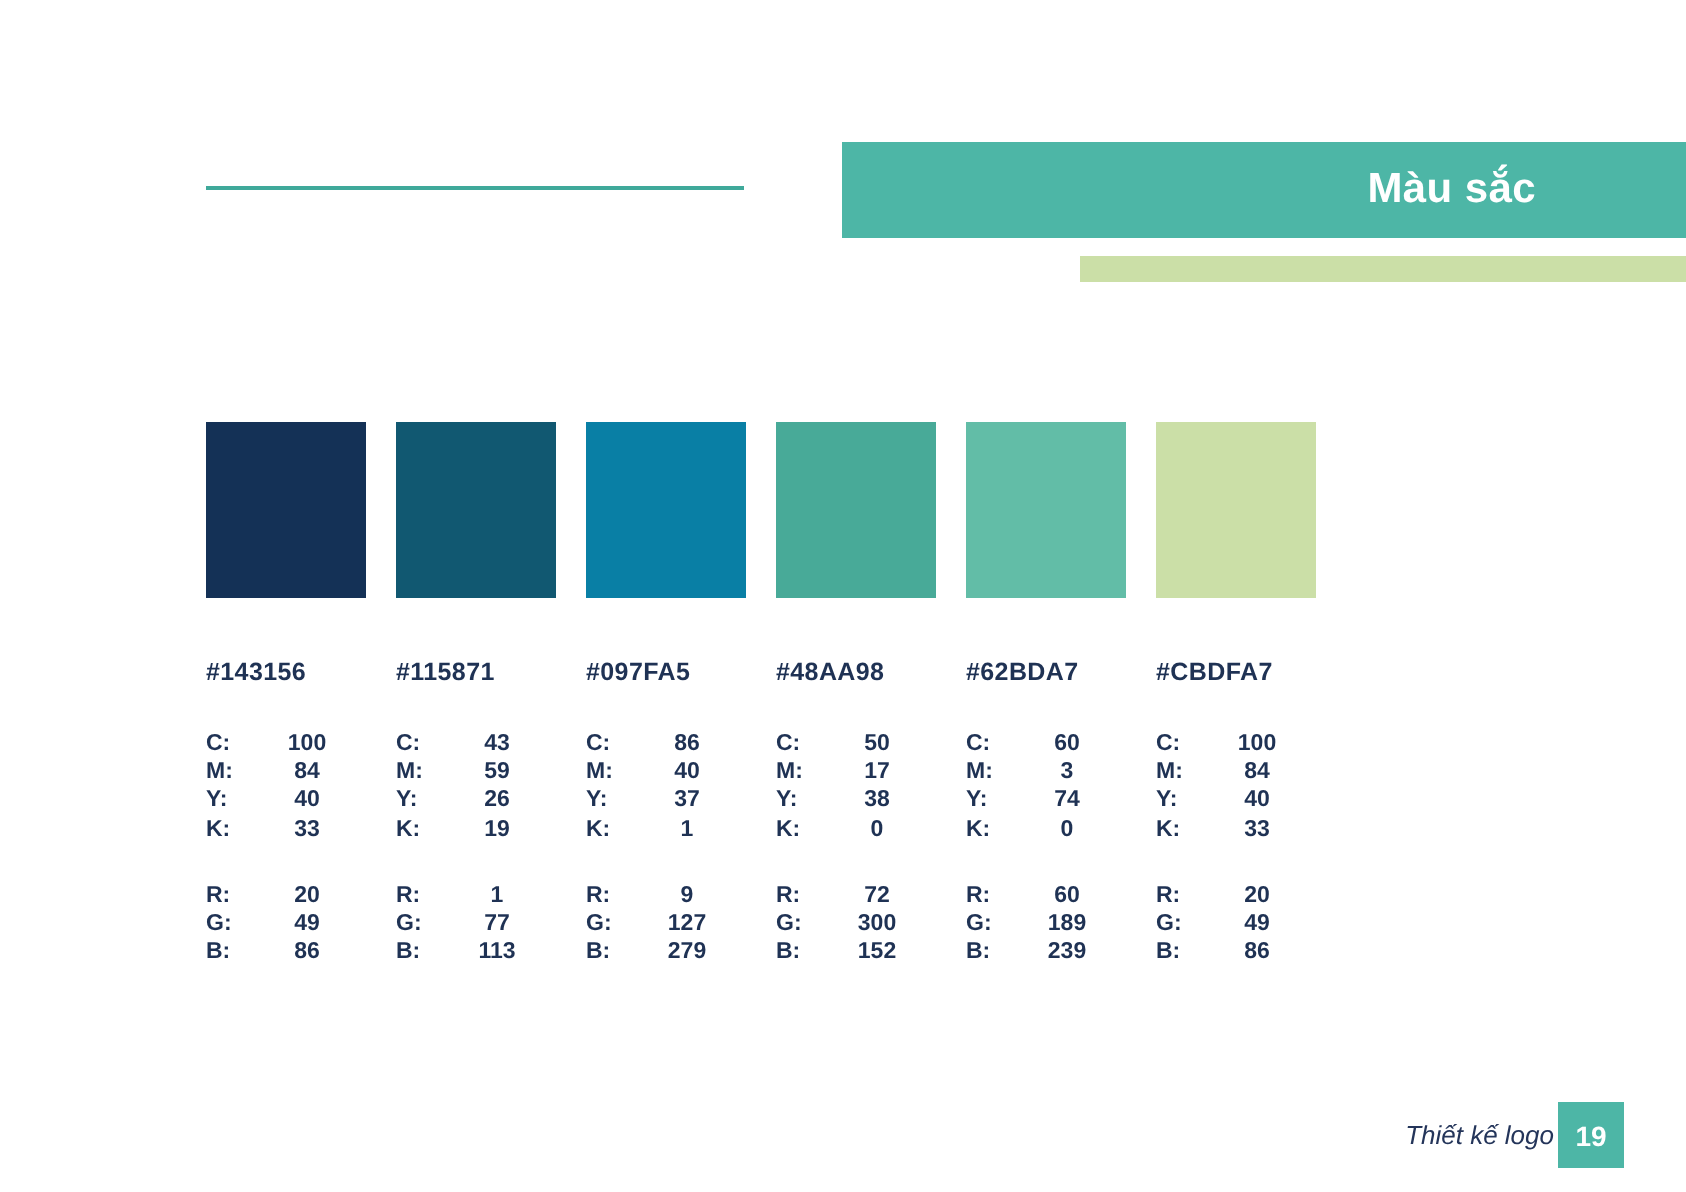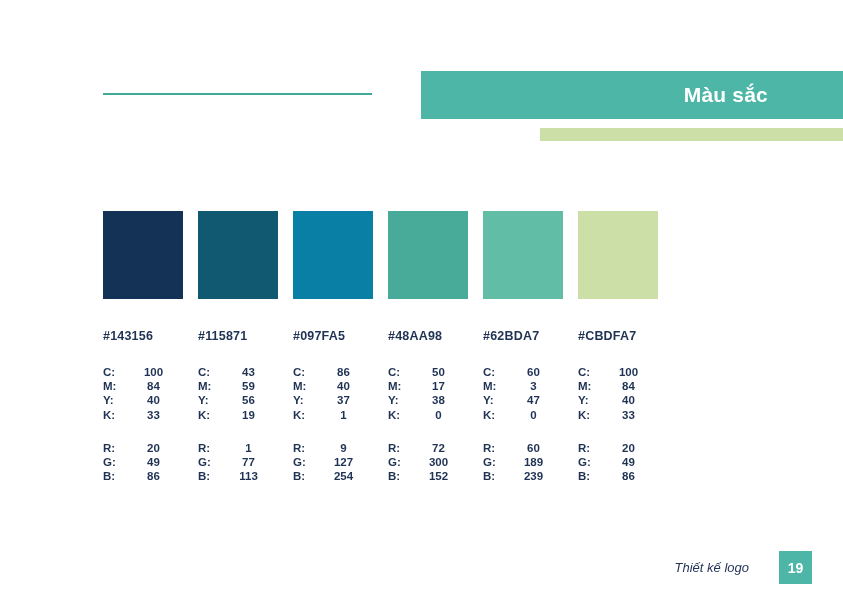--- a/index.html
+++ b/index.html
@@ -125,21 +125,21 @@
     height: 33px;
     display: flex;
     align-items: center;
     justify-content: flex-end;
   }
 
   .footer-label {
     font-size: 13px;
     font-style: italic;
     color: #24355a;
-    margin-right: 30px;
+    margin-right: 2px;
     white-space: nowrap;
   }
 
   .page-box {
     width: 33px;
     height: 33px;
     background: #4db6a6;
     color: #ffffff;
     font-size: 14px;
     font-weight: bold;
@@ -205,21 +205,21 @@
           <div class="value-row">
             <span class="value-key">C:</span>
             <span class="value-num">43</span>
           </div>
           <div class="value-row">
             <span class="value-key">M:</span>
             <span class="value-num">59</span>
           </div>
           <div class="value-row">
             <span class="value-key">Y:</span>
-            <span class="value-num">56</span>
+            <span class="value-num">26</span>
           </div>
           <div class="value-row">
             <span class="value-key">K:</span>
             <span class="value-num">19</span>
           </div>
         </div>
         <div class="value-group rgb">
           <div class="value-row">
             <span class="value-key">R:</span>
             <span class="value-num">1</span>
@@ -259,21 +259,21 @@
           <div class="value-row">
             <span class="value-key">R:</span>
             <span class="value-num">9</span>
           </div>
           <div class="value-row">
             <span class="value-key">G:</span>
             <span class="value-num">127</span>
           </div>
           <div class="value-row">
             <span class="value-key">B:</span>
-            <span class="value-num">254</span>
+            <span class="value-num">279</span>
           </div>
         </div>
       </div>
       <div class="swatch-col">
         <div class="swatch-chip" style="background: rgb(72, 170, 152);"></div>
         <div class="swatch-hex">#48AA98</div>
         <div class="value-group cmyk">
           <div class="value-row">
             <span class="value-key">C:</span>
             <span class="value-num">50</span>
@@ -313,21 +313,21 @@
           <div class="value-row">
             <span class="value-key">C:</span>
             <span class="value-num">60</span>
           </div>
           <div class="value-row">
             <span class="value-key">M:</span>
             <span class="value-num">3</span>
           </div>
           <div class="value-row">
             <span class="value-key">Y:</span>
-            <span class="value-num">47</span>
+            <span class="value-num">74</span>
           </div>
           <div class="value-row">
             <span class="value-key">K:</span>
             <span class="value-num">0</span>
           </div>
         </div>
         <div class="value-group rgb">
           <div class="value-row">
             <span class="value-key">R:</span>
             <span class="value-num">60</span>

